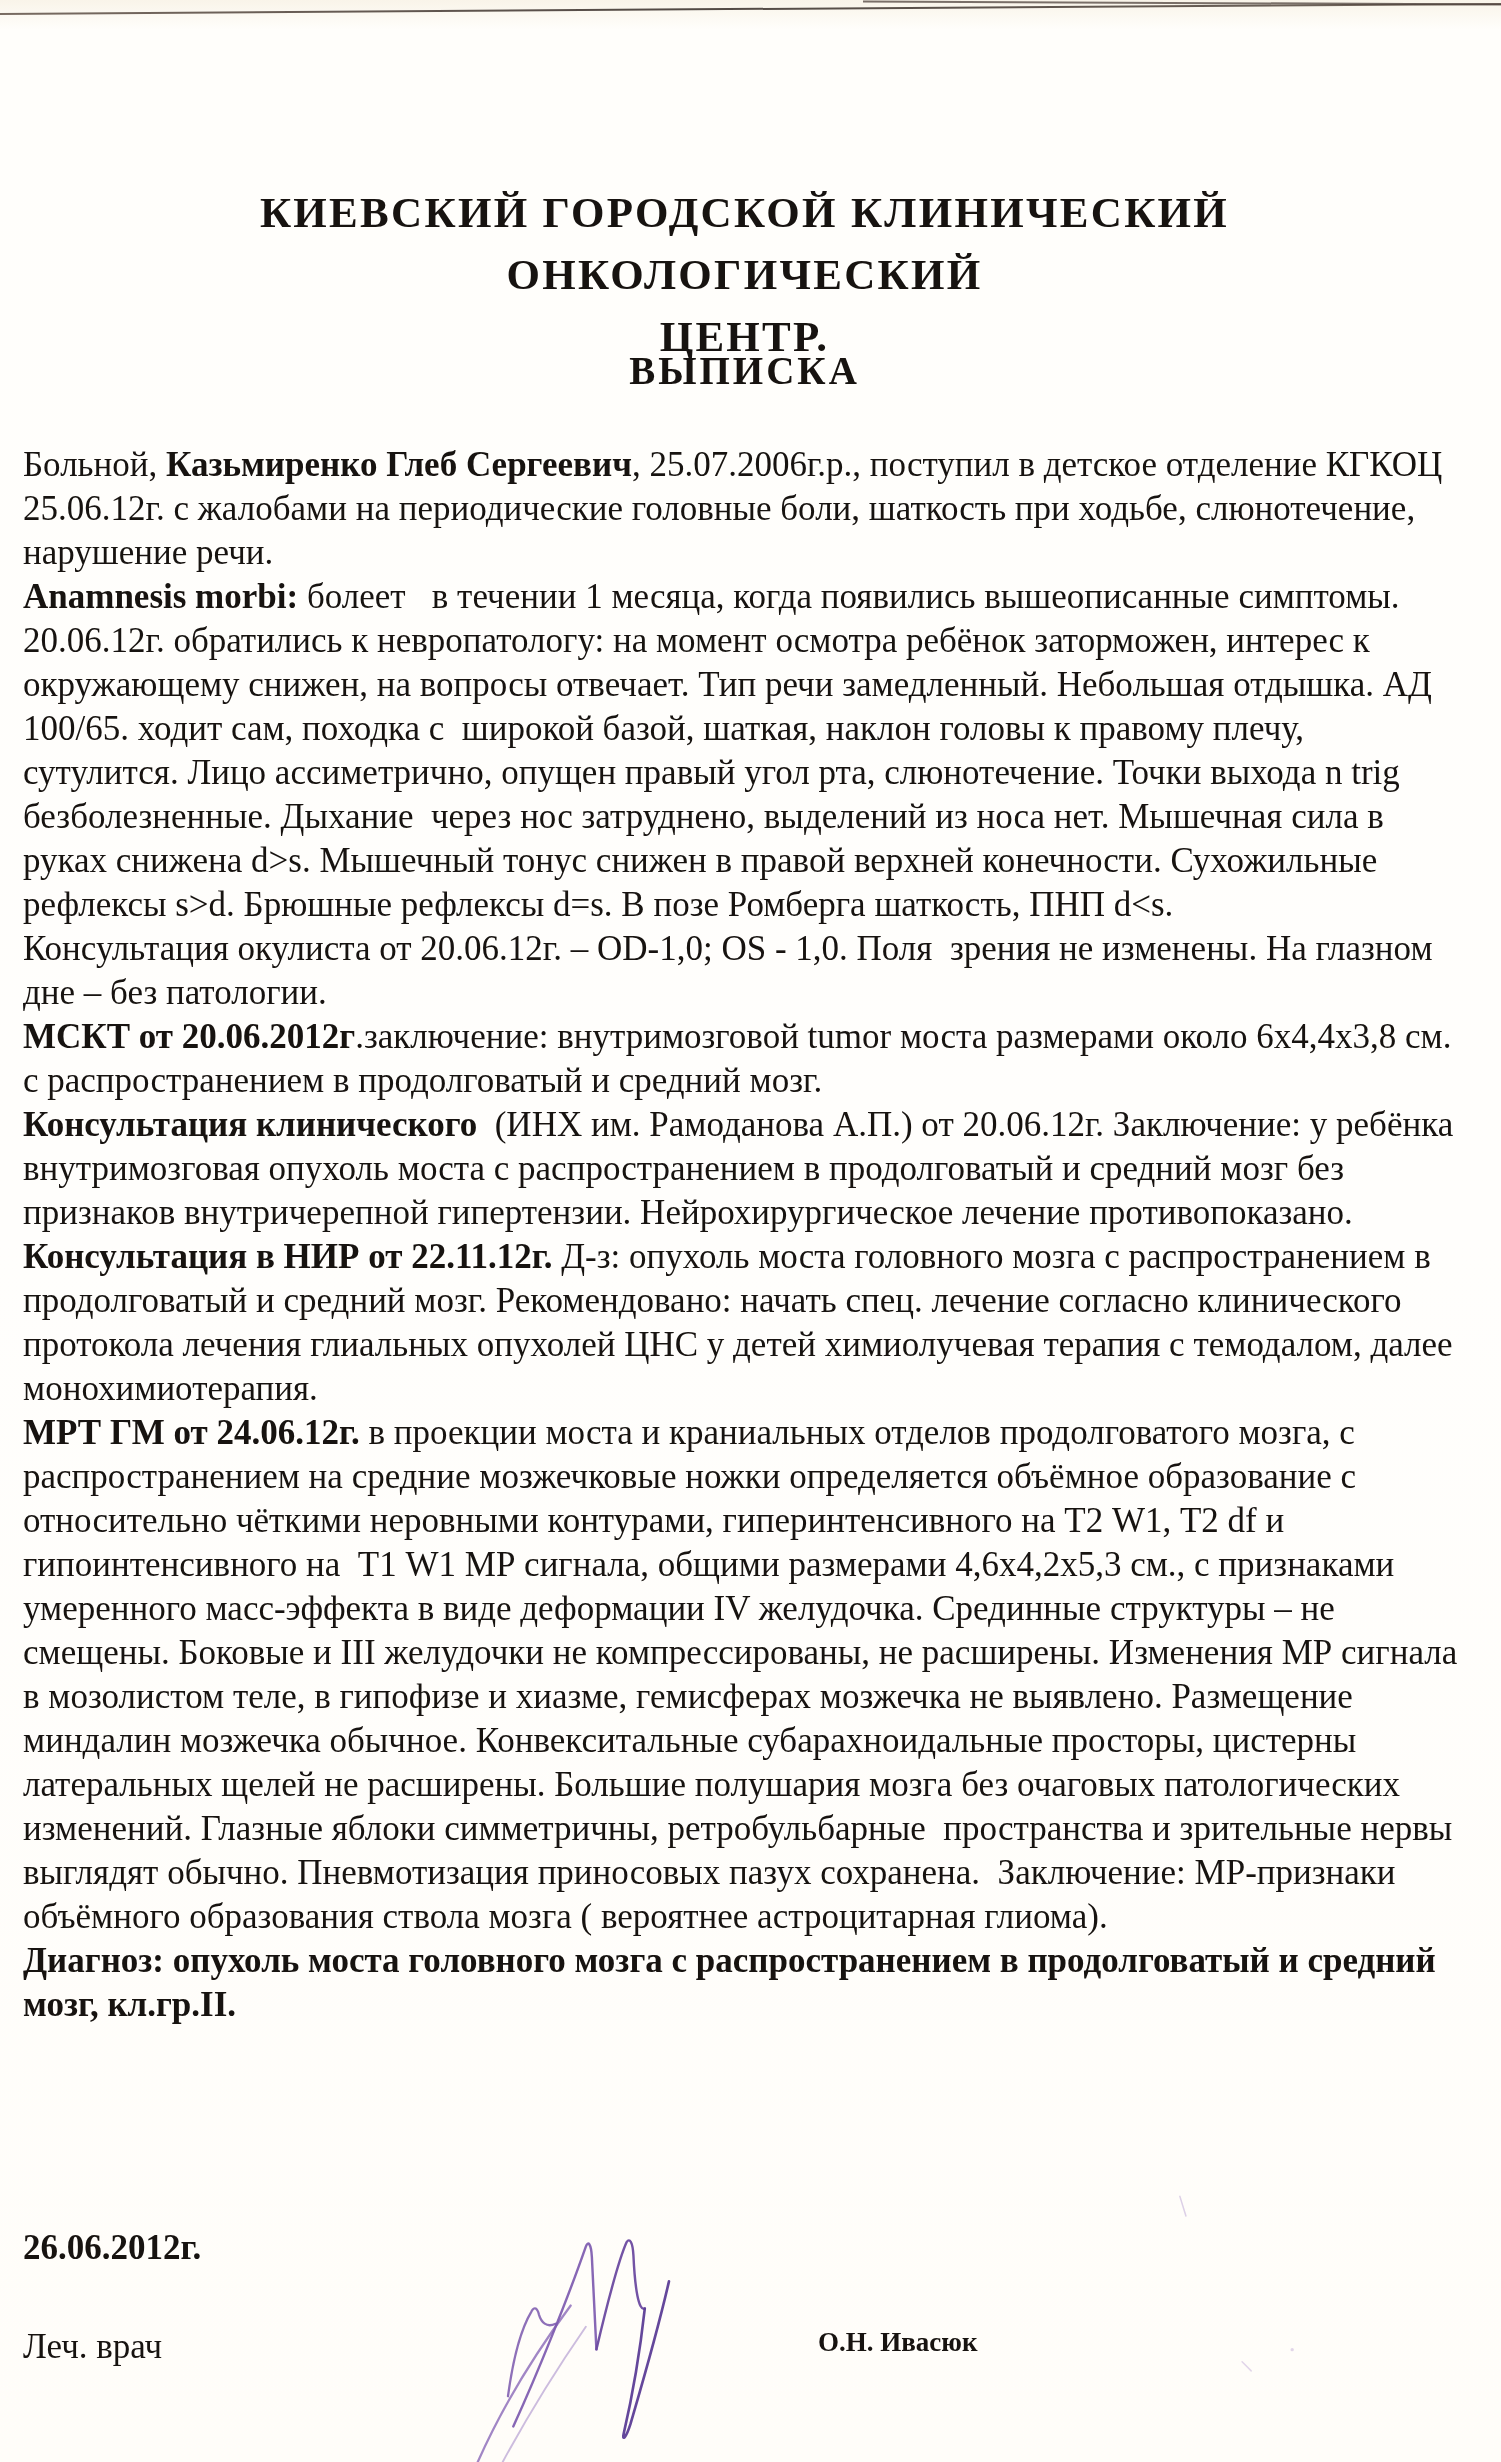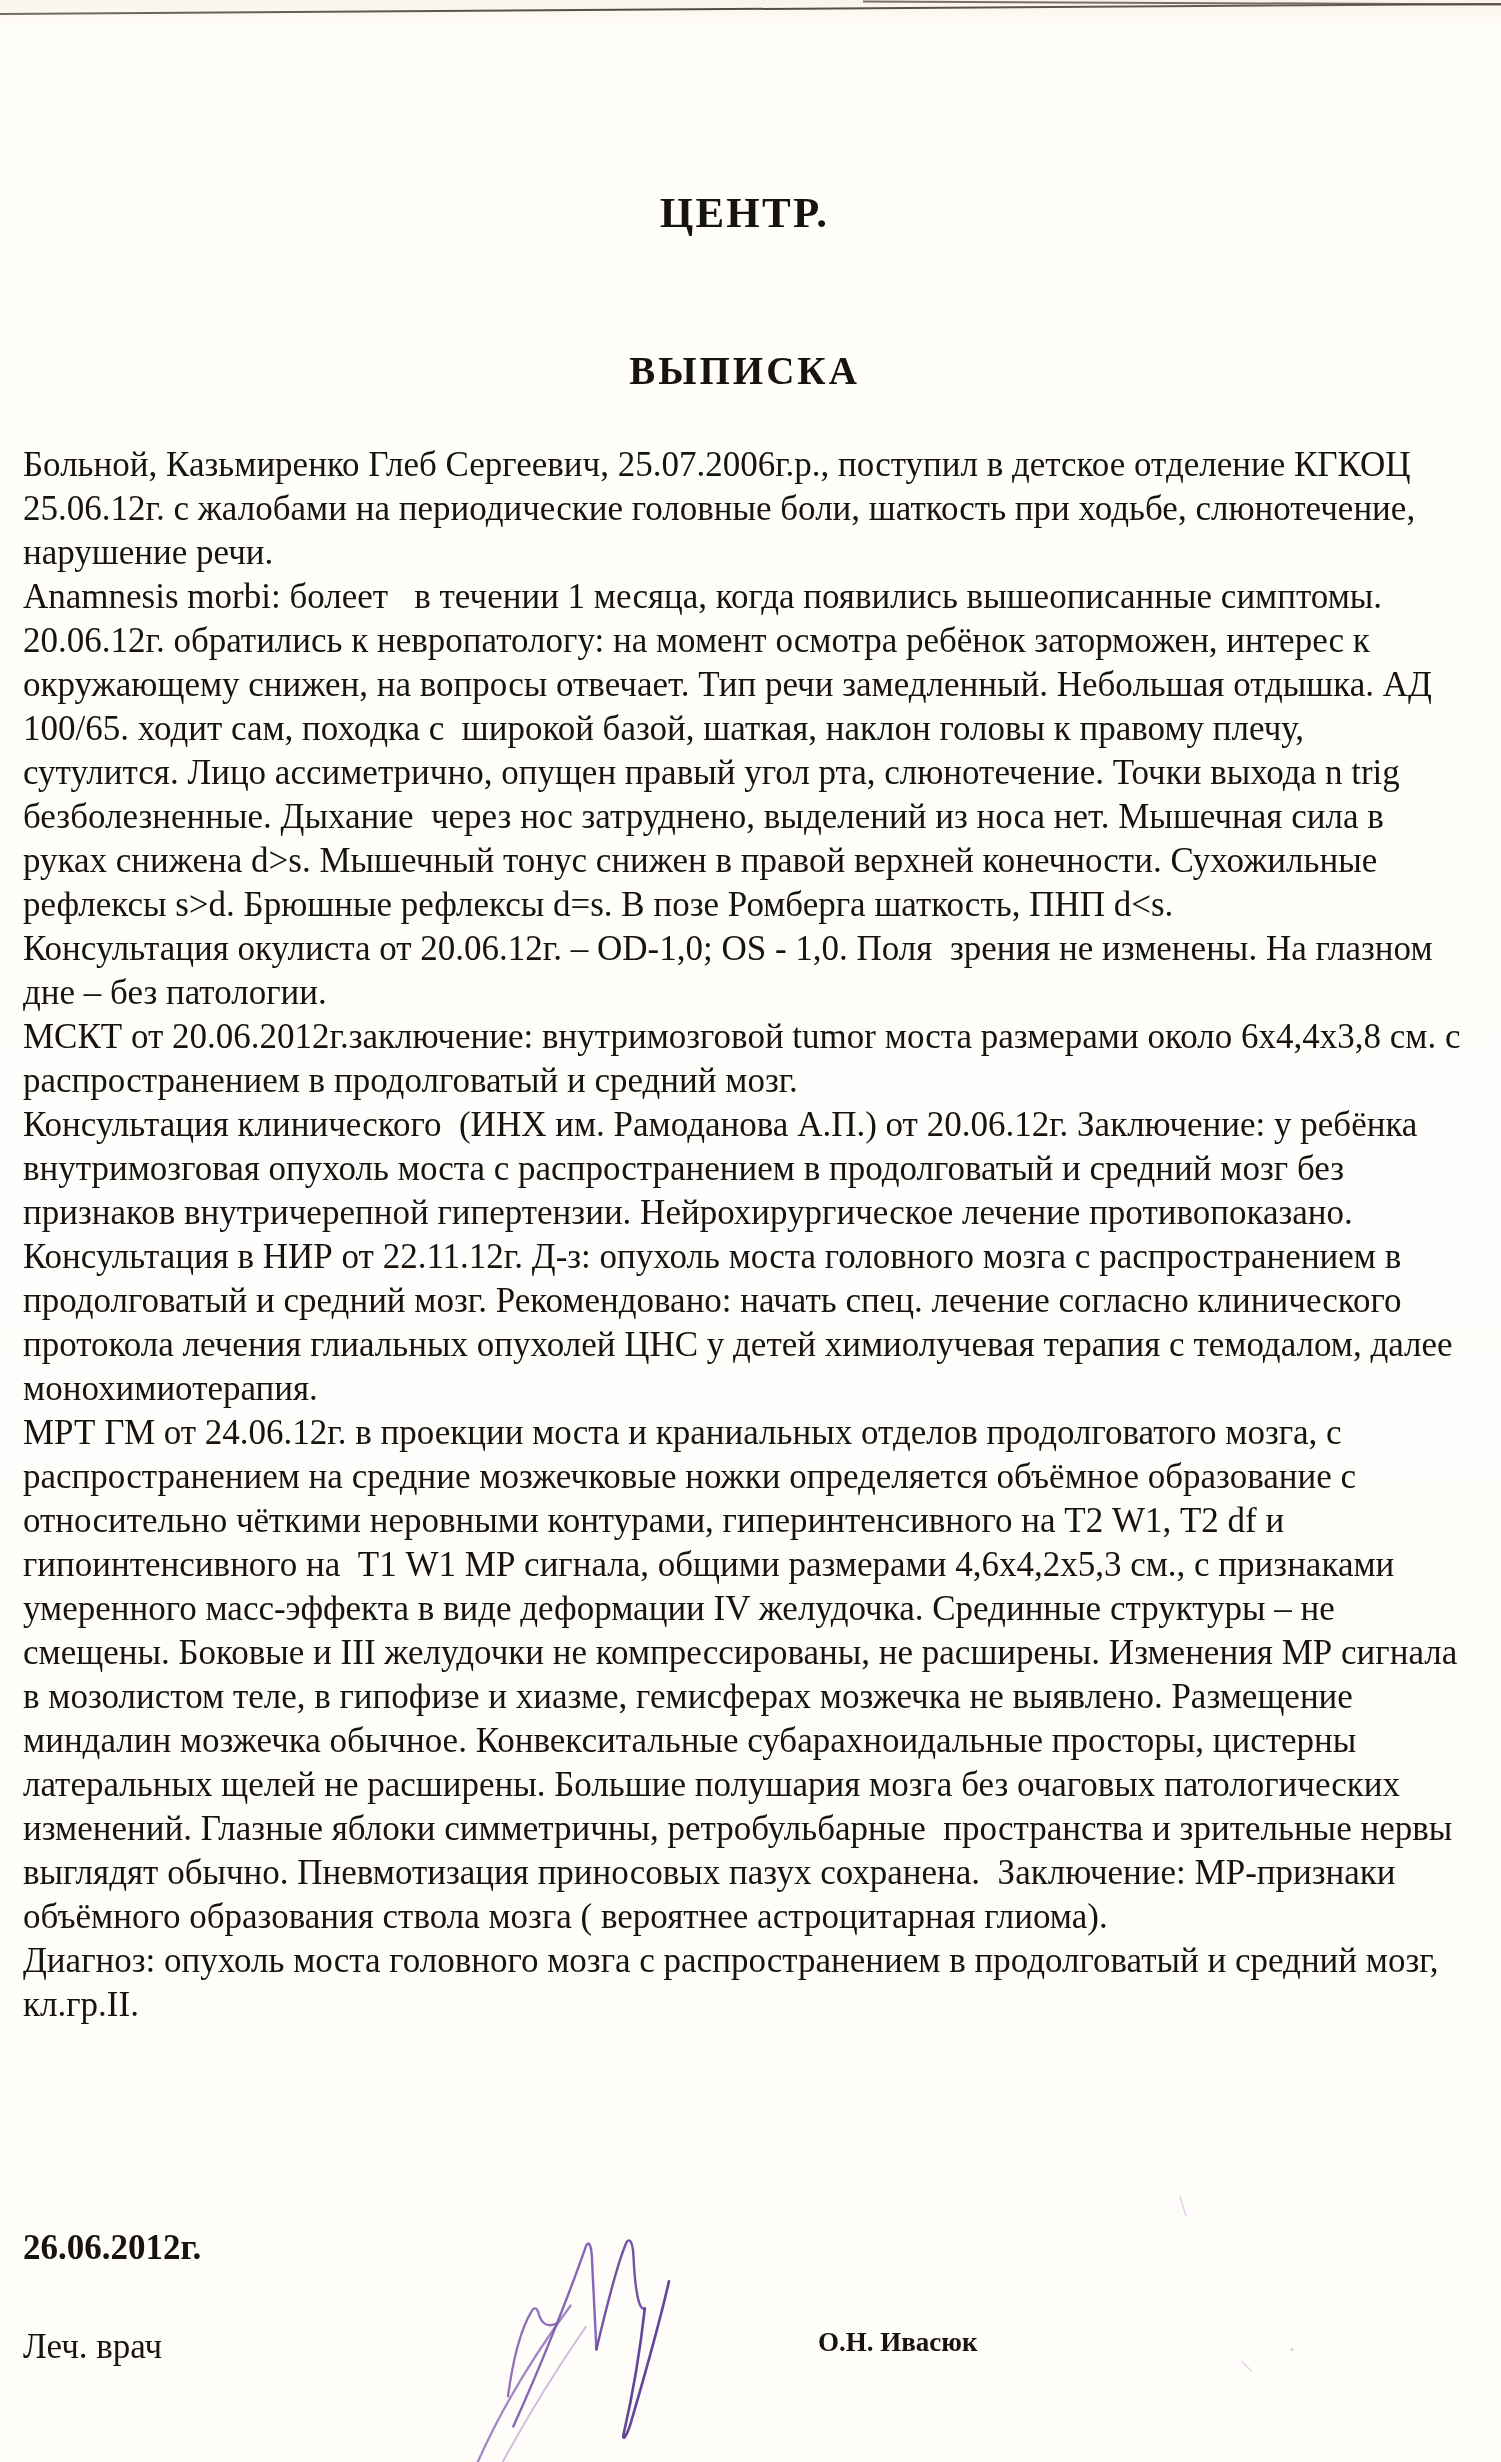--- a/index.html
+++ b/index.html
@@ -30,21 +30,21 @@
   }
   .doc-heading{
     position:absolute;top:348px;left:23px;width:1443px;
     text-align:center;font-weight:bold;font-size:39px;letter-spacing:3px;
   }
   .body-text{
     position:absolute;top:443px;left:23px;width:1445px;
     font-size:35px;line-height:44px;
   }
   .body-text p{margin:0;white-space:pre-wrap;}
-  .b{font-weight:normal;}
+  .b{font-weight:bold;}
   .date-line{
     position:absolute;top:2228px;left:23px;
     font-size:35px;font-weight:bold;
   }
   .footer-role{
     position:absolute;top:2327px;left:23px;
     font-size:35px;font-weight:normal;
   }
   .footer-doctor{
     position:absolute;top:2327px;left:818px;
@@ -55,20 +55,21 @@
 </style>
 </head>
 <body>
 
 <div class="page">
 
   <div class="scanline-main"></div>
   <div class="scanline-corner"></div>
 
   <div class="org-title">
+    <div>КИЕВСКИЙ ГОРОДСКОЙ КЛИНИЧЕСКИЙ ОНКОЛОГИЧЕСКИЙ</div>
     <div>ЦЕНТР.</div>
   </div>
 
   <div class="doc-heading">ВЫПИСКА</div>
 
   <div class="body-text">
     <p><span>Больной, </span><span class="b">Казьмиренко Глеб Сергеевич</span><span>, 25.07.2006г.р., поступил в детское отделение КГКОЦ  25.06.12г. с жалобами на периодические головные боли, шаткость при ходьбе, слюнотечение, нарушение речи.</span></p>
     <p><span class="b">Anamnesis morbi:</span><span> болеет   в течении 1 месяца, когда появились вышеописанные симптомы. 20.06.12г. обратились к невропатологу: на момент осмотра ребёнок заторможен, интерес к окружающему снижен, на вопросы отвечает. Тип речи замедленный. Небольшая отдышка. АД 100/65. ходит сам, походка с  широкой базой, шаткая, наклон головы к правому плечу, сутулится. Лицо ассиметрично, опущен правый угол рта, слюнотечение. Точки выхода n trig  безболезненные. Дыхание  через нос затруднено, выделений из носа нет. Мышечная сила в руках снижена d&gt;s. Мышечный тонус снижен в правой верхней конечности. Сухожильные рефлексы s&gt;d. Брюшные рефлексы d=s. В позе Ромберга шаткость, ПНП d&lt;s.</span></p>
     <p><span>Консультация окулиста от 20.06.12г. – OD-1,0; OS - 1,0. Поля  зрения не изменены. На глазном дне – без патологии.</span></p>
     <p><span class="b">МСКТ от 20.06.2012г</span><span>.заключение: внутримозговой tumor моста размерами около 6х4,4х3,8 см. с распространением в продолговатый и средний мозг.</span></p>

